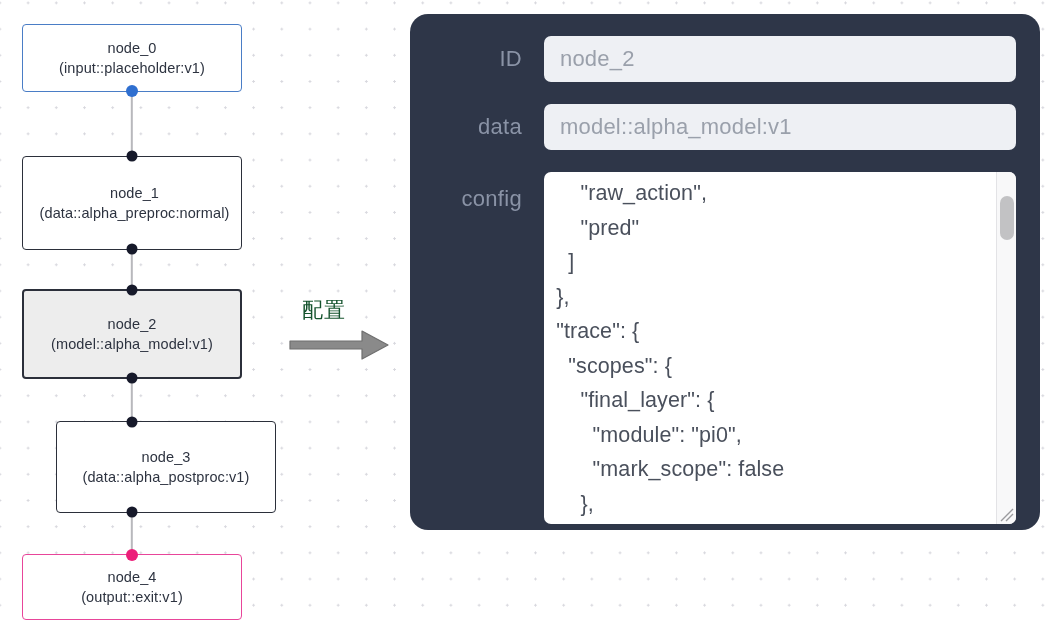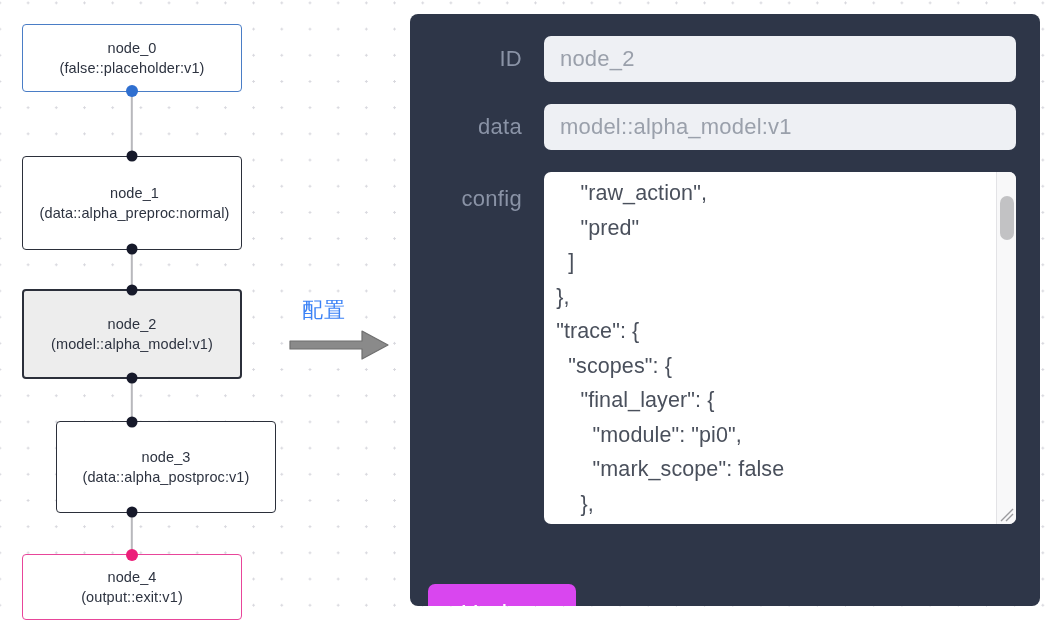--- a/index.html
+++ b/index.html
@@ -68,33 +68,33 @@
   
   #flow-arrow-group {
     position: absolute;
     left: 288px; top: 296px;
     width: 110px; height: 70px;
   }
   #flow-caption {
     position: absolute;
     left: 14px; top: 0;
     font-size: 21px;
-    color: #3b82f6;
+    color: #14532d;
     font-family: Liberation Sans, sans-serif;
     letter-spacing: 1px;
   }
   #flow-arrow-svg { position: absolute; left: 0; top: 32px; }
 
   
   #inspector-panel {
     position: absolute;
     left: 410px; top: 14px;
-    width: 630px; height: 592px;
+    width: 630px; height: 516px;
     background: #2e3648;
-    border-radius: 8px;
+    border-radius: 18px;
     padding: 22px 24px 0 18px;
     overflow: hidden;
   }
   .field-row {
     display: flex;
     align-items: center;
     margin-bottom: 22px;
   }
   .field-label {
     width: 116px;
@@ -193,21 +193,21 @@
 <div id="root">
 
   <div id="graph-canvas">
 
     <div class="edge" style="left:132px; top:90px; height:70px;"></div>
     <div class="edge" style="left:132px; top:248px; height:45px;"></div>
     <div class="edge" style="left:132px; top:377px; height:48px;"></div>
     <div class="edge" style="left:132px; top:511px; height:47px;"></div>
 
     <div class="node is-input" style="left:22px; top:24px; width:220px; height:68px;">
-      <span class="ntext"><span>node_0</span><br><span>(false::placeholder:v1)</span></span>
+      <span class="ntext"><span>node_0</span><br><span>(input::placeholder:v1)</span></span>
     </div>
     <div class="handle blue" style="left:132px; top:91px;"></div>
 
     <div class="node" style="left:22px; top:156px; width:220px; height:94px;padding-left:13px;">
       <span class="ntext"><span>node_1</span><br><span>(data::alpha_preproc:normal)</span></span>
     </div>
     <div class="handle" style="left:132px; top:156px;"></div>
     <div class="handle" style="left:132px; top:249px;"></div>
 
     <div class="node is-selected" style="left:22px; top:289px; width:220px; height:90px;">

